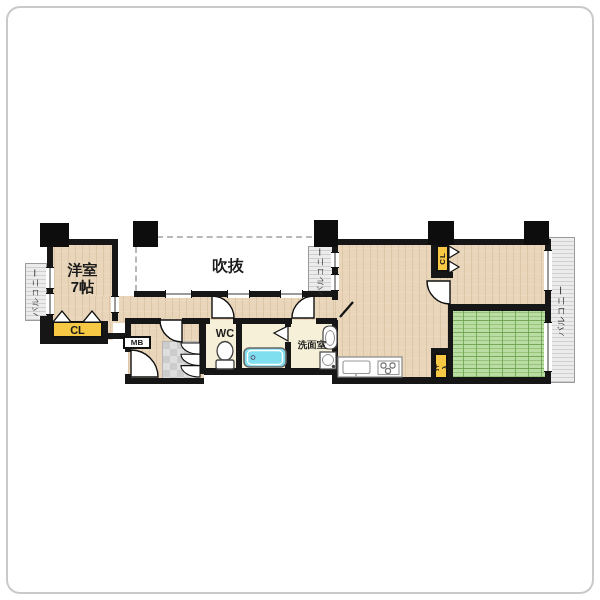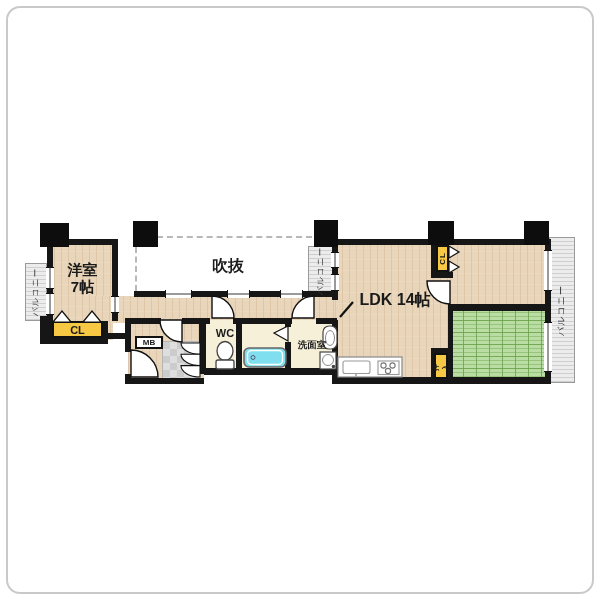--- a/index.html
+++ b/index.html
@@ -130,21 +130,21 @@
 
   <div class="yellow" style="left:52px;top:321px;width:51px;height:17px;font-size:11px;">
     <span>CL</span>
   </div>
   <div class="yellow" style="left:436px;top:245px;width:13px;height:27px;font-size:8px;">
     <span class="vert">CL</span>
   </div>
   <div class="yellow" style="left:434px;top:353px;width:14px;height:26px;font-size:7px;">
     <span class="vert">押入</span>
   </div>
-  <div class="mbbox" style="left:135px;top:336px;width:28px;height:13px;">
+  <div class="mbbox" style="left:123px;top:336px;width:28px;height:13px;">
     <span>MB</span>
   </div>
 
   <svg width="600" height="600" viewBox="0 0 600 600">
 
     <g fill="#ffffff" stroke="#111" stroke-width="1.4">
       <path d="M131,350 A27,27 0 0 1 158,377 L131,377 Z"></path>
       <path d="M182,320 L160,320 A22,22 0 0 0 182,342 Z"></path>
       <path d="M212,318 L212,296 A22,22 0 0 1 234,318 Z"></path>
       <path d="M314,318 L292,318 A22,22 0 0 1 314,296 Z"></path>
@@ -200,23 +200,20 @@
     </g>
   </svg>
 
   <div class="lbl" style="left:55px;top:258px;width:55px;height:40px;font-size:15px;line-height:17px;flex-direction:column;">
     <span>洋室</span>
     <span>7帖</span>
   </div>
   <div class="lbl" style="left:200px;top:258px;width:56px;height:16px;font-size:16px;">
       <span>吹抜</span>
     </div>
-  <div class="lbl" style="left:345px;top:289px;width:100px;height:22px;font-size:16px;">
-      <span>LDK 14帖</span>
-    </div>
   <div class="lbl" style="left:291px;top:339px;width:42px;height:13px;font-size:9.5px;">
       <span>洗面室</span>
     </div>
   <div class="lbl" style="left:212px;top:326px;width:26px;height:14px;font-size:11px;">
       <span>WC</span>
     </div>
 
   <div class="lbl vert" style="left:6px;top:286px;width:60px;height:12px;font-size:8.5px;font-weight:normal;color:#333;">
       <span>バルコニー</span>
     </div>

